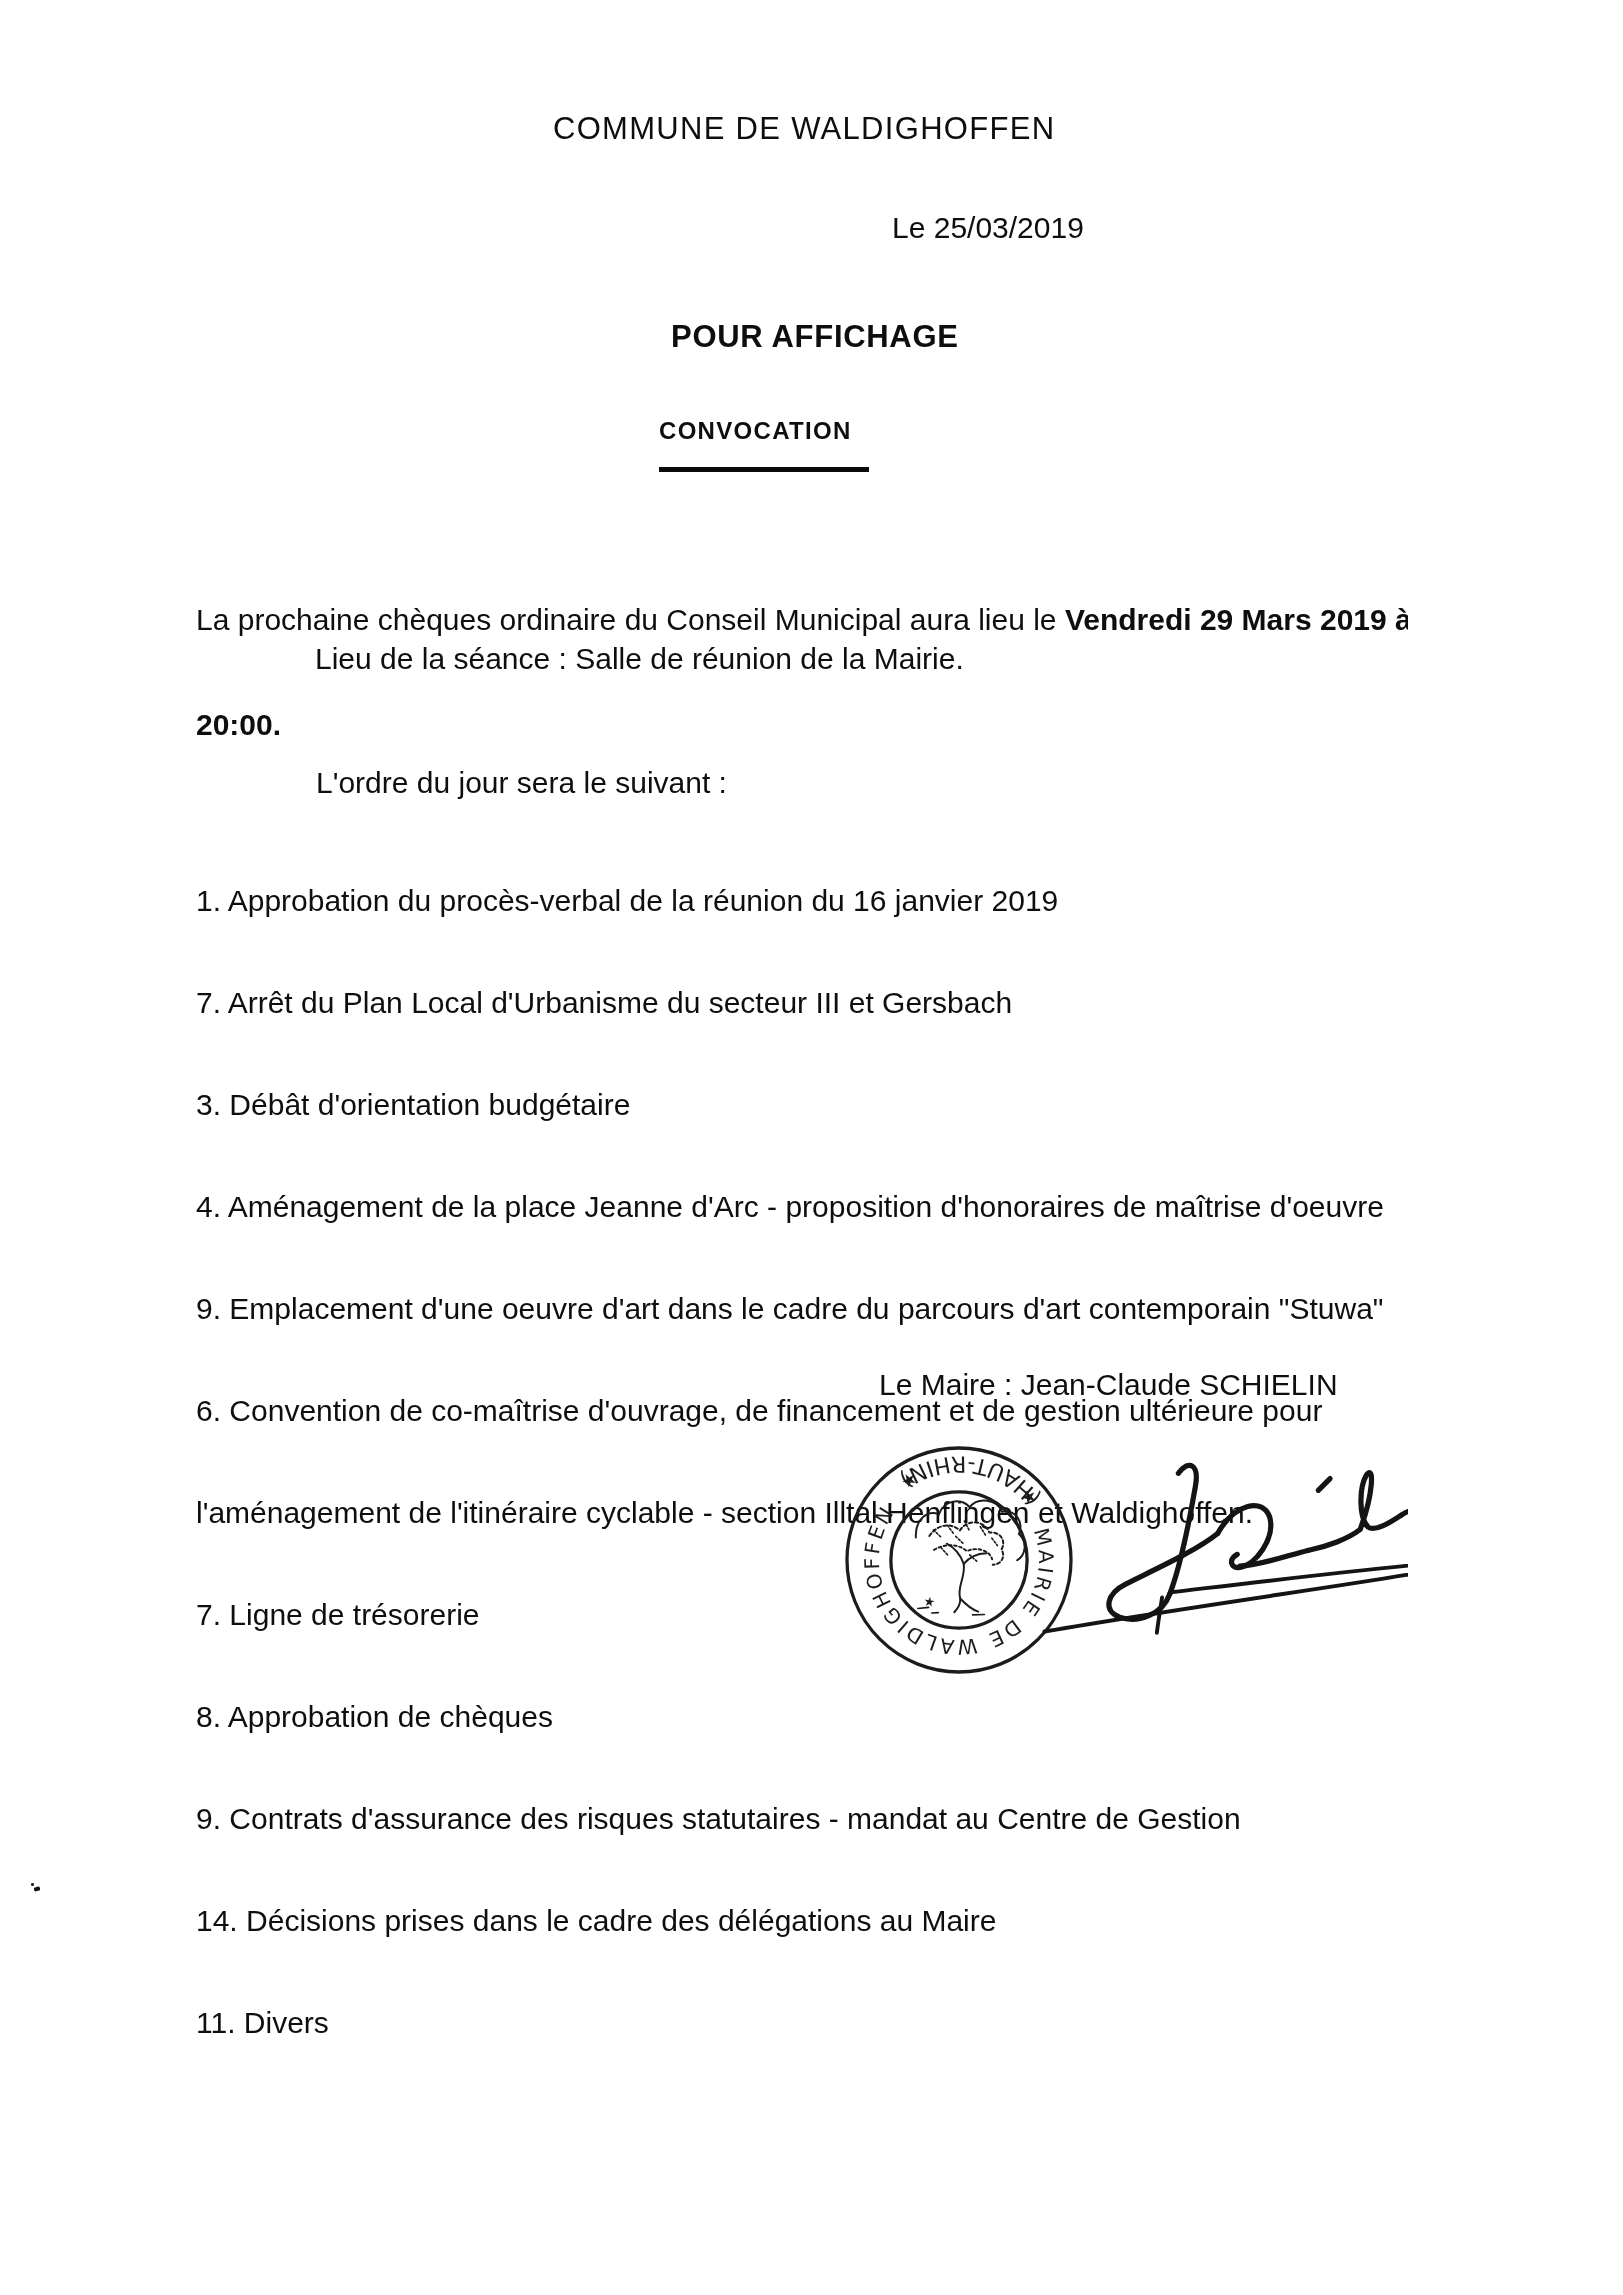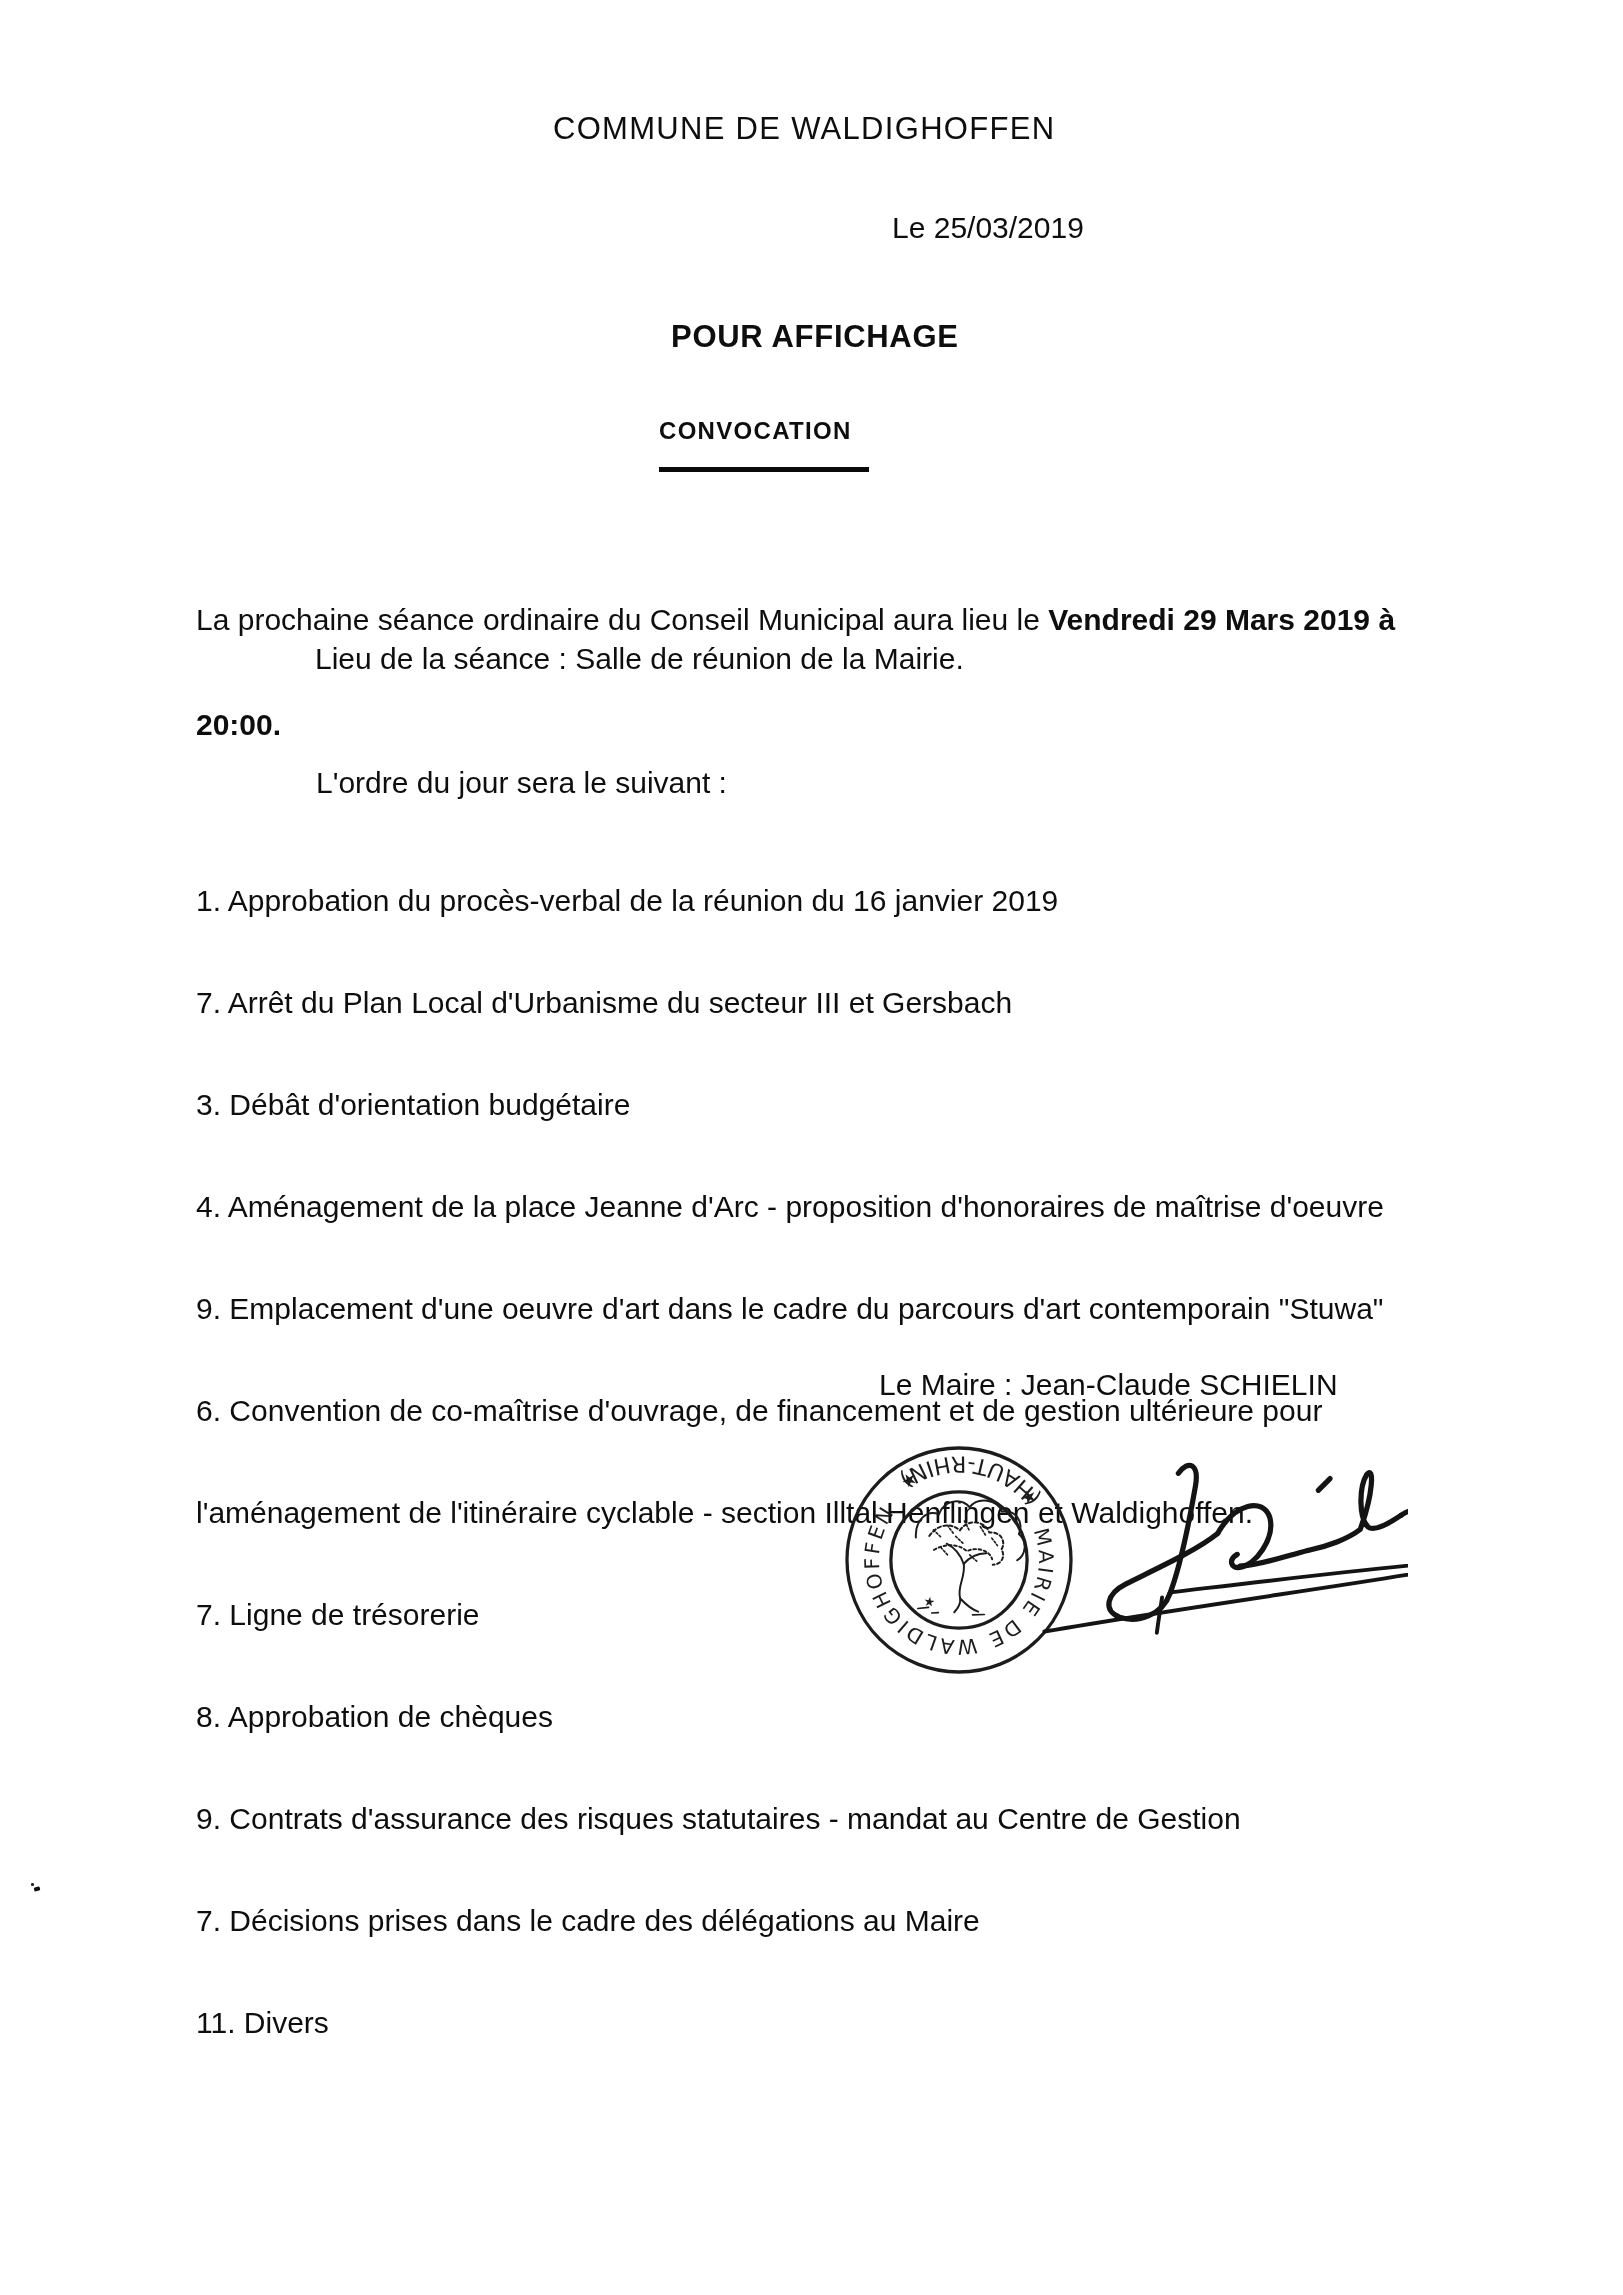--- a/index.html
+++ b/index.html
@@ -31,39 +31,39 @@
 <body>
 
 <div id="page">
 
   <div class="abs t-commune">COMMUNE DE WALDIGHOFFEN</div>
   <div class="abs t-date">Le 25/03/2019</div>
   <div class="abs t-affichage">POUR AFFICHAGE</div>
   <div class="abs t-convocation">CONVOCATION</div>
 
   <div class="abs t-para">
-    <div><span>La prochaine séance ordinaire du Conseil Municipal aura lieu le </span><b>Vendredi 29 Mars 2019 à</b></div>
+    <div><span>La prochaine chèques ordinaire du Conseil Municipal aura lieu le </span><b>Vendredi 29 Mars 2019 à</b></div>
     <div><b>20:00.</b></div>
   </div>
 
   <div class="abs t-lieu">Lieu de la séance : Salle de réunion de la Mairie.</div>
   <div class="abs t-ordre">L'ordre du jour sera le suivant :</div>
 
   <div class="abs t-agenda">
     <div>1. Approbation du procès-verbal de la réunion du 16 janvier 2019</div>
     <div>7. Arrêt du Plan Local d'Urbanisme du secteur III et Gersbach</div>
     <div>3. Débât d'orientation budgétaire</div>
     <div>4. Aménagement de la place Jeanne d'Arc - proposition d'honoraires de maîtrise d'oeuvre</div>
     <div>9. Emplacement d'une oeuvre d'art dans le cadre du parcours d'art contemporain "Stuwa"</div>
     <div>6. Convention de co-maîtrise d'ouvrage, de financement et de gestion ultérieure pour</div>
     <div>l'aménagement de l'itinéraire cyclable - section Illtal Henflingen et Waldighoffen.</div>
     <div>7. Ligne de trésorerie</div>
     <div>8. Approbation de chèques</div>
     <div>9. Contrats d'assurance des risques statutaires - mandat au Centre de Gestion</div>
-    <div>7. Décisions prises dans le cadre des délégations au Maire</div>
+    <div>14. Décisions prises dans le cadre des délégations au Maire</div>
     <div>11. Divers</div>
   </div>
 
   <div class="abs t-maire">Le Maire : Jean-Claude SCHIELIN</div>
 
   <svg width="262" height="262" viewBox="0 0 400 400" style="position:absolute;left:828px;top:1429px;" fill="none" stroke="#1c1c1c" stroke-linecap="round">
     <circle cx="200" cy="200" r="171" stroke-width="5"></circle>
     <circle cx="200" cy="200" r="104" stroke-width="5"></circle>
     <g transform="rotate(8 200 200)">
       <defs>

